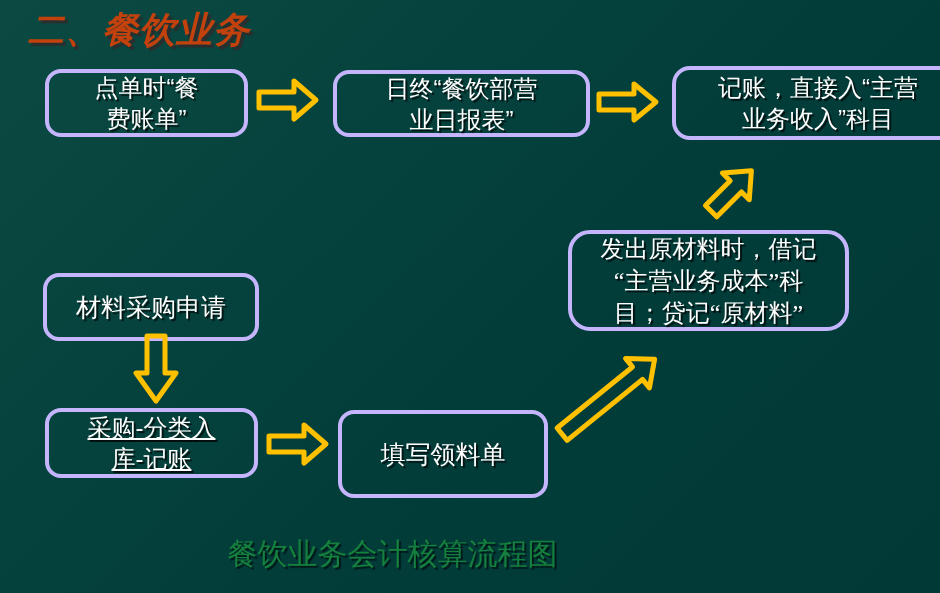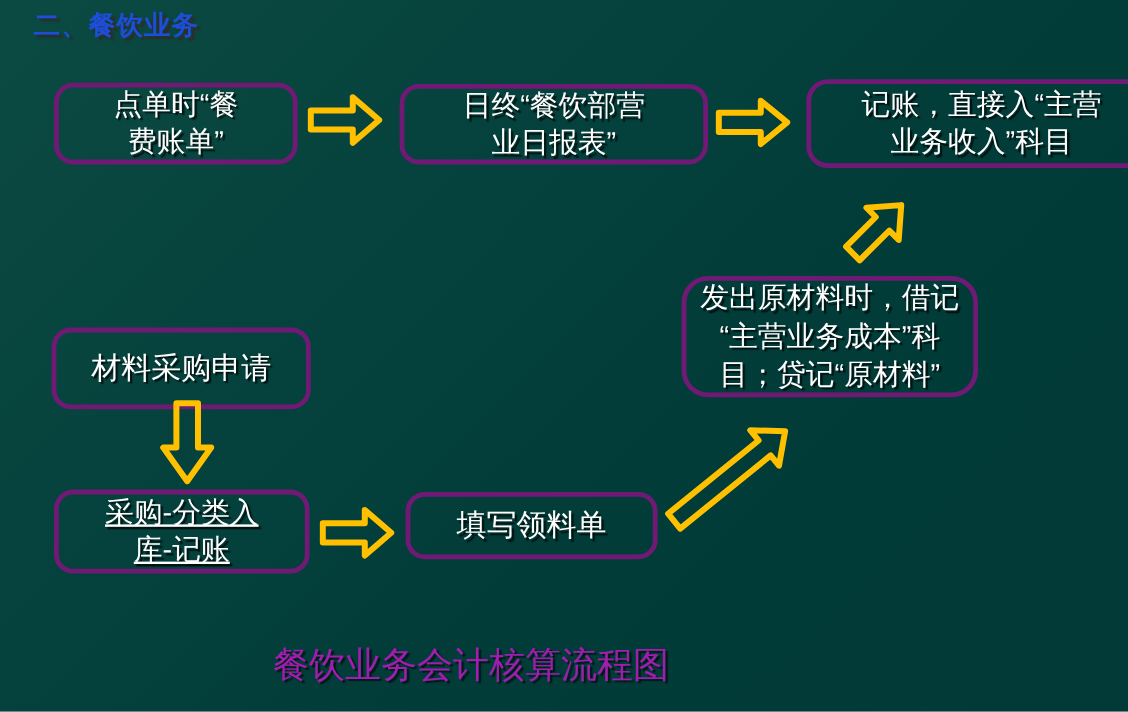--- a/index.html
+++ b/index.html
@@ -3,50 +3,50 @@
 <meta charset="utf-8">
 <style>
   html,body{margin:0;padding:0;}
   body{
     width:940px;height:593px;position:relative;overflow:hidden;
     background:linear-gradient(135deg,#0b4a42 0%,#023d3a 55%,#013936 100%);
     font-family:"Liberation Sans","DejaVu Sans",sans-serif;
   }
   .slide-title{
     position:absolute;left:28px;top:6px;
-    font-size:22px;font-weight:bold;color:#1d4ed8;
+    font-size:36px;font-weight:bold;color:#c2410c;
     text-shadow:3px 3px 1px rgba(45,45,45,0.95);
-    letter-spacing:1px;white-space:nowrap;
+    letter-spacing:1px;white-space:nowrap;font-style:italic;
   }
   .box{
     position:absolute;box-sizing:border-box;
-    border:4px solid #701a75;border-radius:16px;
+    border:4px solid #c4b5fd;border-radius:16px;
     color:#ffffff;font-size:24px;line-height:31px;
     display:flex;align-items:center;justify-content:center;
     text-align:center;white-space:pre-line;
     text-shadow:2px 2px 1px rgba(0,0,0,0.75);
     padding:2px 8px;
   }
   #b1{left:45px;top:69px;width:203px;height:68px;}
   #b2{left:333px;top:70px;width:257px;height:67px;}
   #b3{left:672px;top:66px;width:292px;height:74px;border-radius:18px;}
   #b4{left:43px;top:261px;width:216px;height:68px;font-size:25px;margin-top:12px;}
-  #b5{left:568px;top:230px;width:247px;height:101px;border-radius:22px;line-height:32px;}
+  #b5{left:568px;top:230px;width:281px;height:101px;border-radius:22px;line-height:32px;font-family:Liberation Serif, serif;}
   #b6{left:45px;top:408px;width:213px;height:70px;text-decoration:underline;}
-  #b7{left:338px;top:410px;width:210px;height:56px;font-size:25px;}
+  #b7{left:338px;top:410px;width:210px;height:88px;font-size:25px;}
   .arrow{position:absolute;}
   #a1{left:256px;top:76px;}
   #a2{left:596px;top:80px;}
   #a3{left:128px;top:333px;}
   #a4{left:266px;top:419px;}
   #a5{left:701px;top:167px;transform:rotate(-45deg);transform-origin:center;}
   #a6{left:547px;top:373px;transform:rotate(-39deg);transform-origin:center;}
   .caption{
     position:absolute;left:120px;top:534px;width:545px;
-    text-align:center;color:#a21caf;font-size:30px;
+    text-align:center;color:#15803d;font-size:30px;
     text-shadow:2px 2px 1px rgba(0,0,0,0.6);white-space:nowrap;
   }
 </style>
 </head>
 <body>
 
 <div class="slide-title">二、餐饮业务</div>
 
 <div class="box" id="b1">点单时“餐
 费账单”</div>

